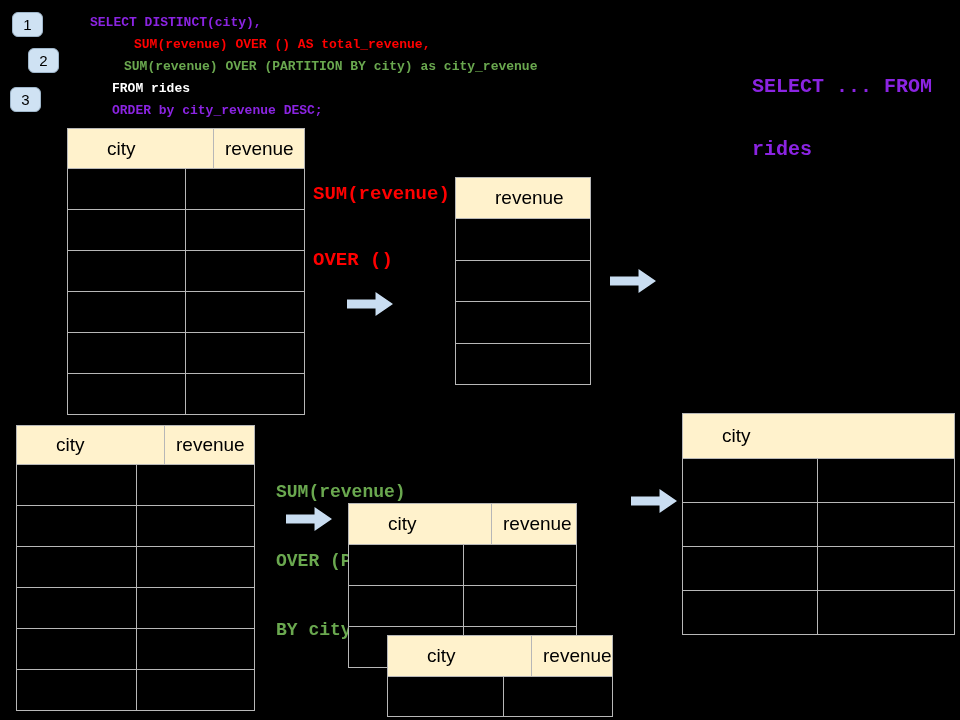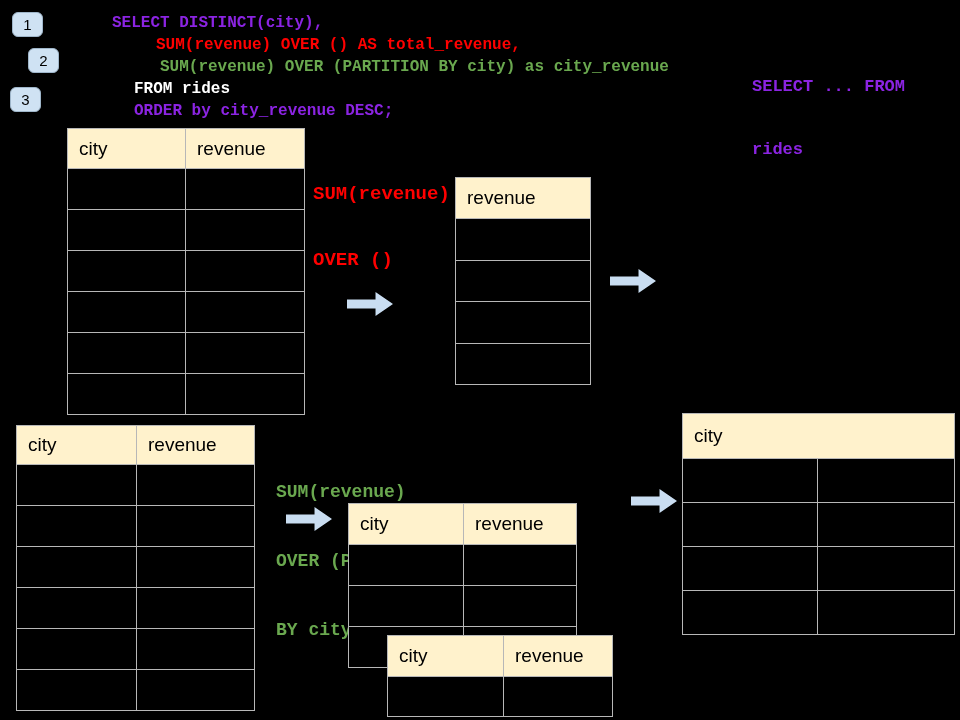--- a/index.html
+++ b/index.html
@@ -19,45 +19,45 @@
     border-radius:6px;
     display:flex;align-items:center;justify-content:center;
     font-size:15px;color:#000;
     box-sizing:border-box;
   }
   
   .code-line{
     position:absolute;
     font-family:"Liberation Mono",monospace;
     font-weight:bold;
-    font-size:16px;line-height:22px;
+    font-size:13px;line-height:22px;
     white-space:pre;
-    margin-left:22px;
   }
   .note{
     position:absolute;
     font-family:"Liberation Mono",monospace;
     font-weight:bold;
     white-space:pre;
   }
   .note div{display:block;}
-  #side-note{left:752px;top:34px;font-size:17px;line-height:21px;}
+  #side-note{left:752px;top:34px;font-size:20px;line-height:21px;}
   #total-note{left:313px;top:139px;font-size:19px;line-height:22px;}
   #partition-note{left:276px;top:435px;font-size:18px;line-height:23px;}
   
   .tbl{
     position:absolute;
     box-sizing:border-box;
     border:1px solid var(--table-border,#b7b7b7);
     background:#000;
   }
   .thdr{
     display:flex;
     height:var(--hh,40px);
     background:var(--table-header-bg,#fff2cc);
+    padding-left:28px;
   }
   .trow{
     display:flex;
     height:var(--rh,41px);
     border-top:1px solid var(--table-border,#b7b7b7);
   }
   .tcell{
     flex:1 1 auto;
     box-sizing:border-box;
     border-right:1px solid var(--table-border,#b7b7b7);
@@ -81,21 +81,21 @@
 <body>
 
 <div id="canvas">
 
   <div class="badge" style="left:12px;top:12px">1</div>
   <div class="badge" style="left:28px;top:48px">2</div>
   <div class="badge" style="left:10px;top:87px">3</div>
 
   <div class="code-line" style="left: 90px; top: 12px; color: rgb(139, 36, 226);">SELECT DISTINCT(city),</div>
   <div class="code-line" style="left: 134px; top: 34px; color: rgb(255, 0, 0); font-family: Liberation Mono, monospace;">SUM(revenue) OVER () AS total_revenue,</div>
-  <div class="code-line" style="left: 138px; top: 56px; color: rgb(106, 168, 79);">SUM(revenue) OVER (PARTITION BY city) as city_revenue</div>
+  <div class="code-line" style="left: 124px; top: 56px; color: rgb(106, 168, 79);">SUM(revenue) OVER (PARTITION BY city) as city_revenue</div>
   <div class="code-line" style="left: 112px; top: 78px; color: #ffffff;">FROM rides</div>
   <div class="code-line" style="left: 112px; top: 100px; color: rgb(139, 36, 226);">ORDER by city_revenue DESC;</div>
 
   <div class="note" id="side-note" style="color: rgb(139, 36, 226);">
     <div>SELECT ... FROM</div>
     <div>rides</div>
   </div>
 
   <div class="note" id="total-note" style="color: rgb(255, 0, 0);">
     <div>SUM(revenue)</div>

